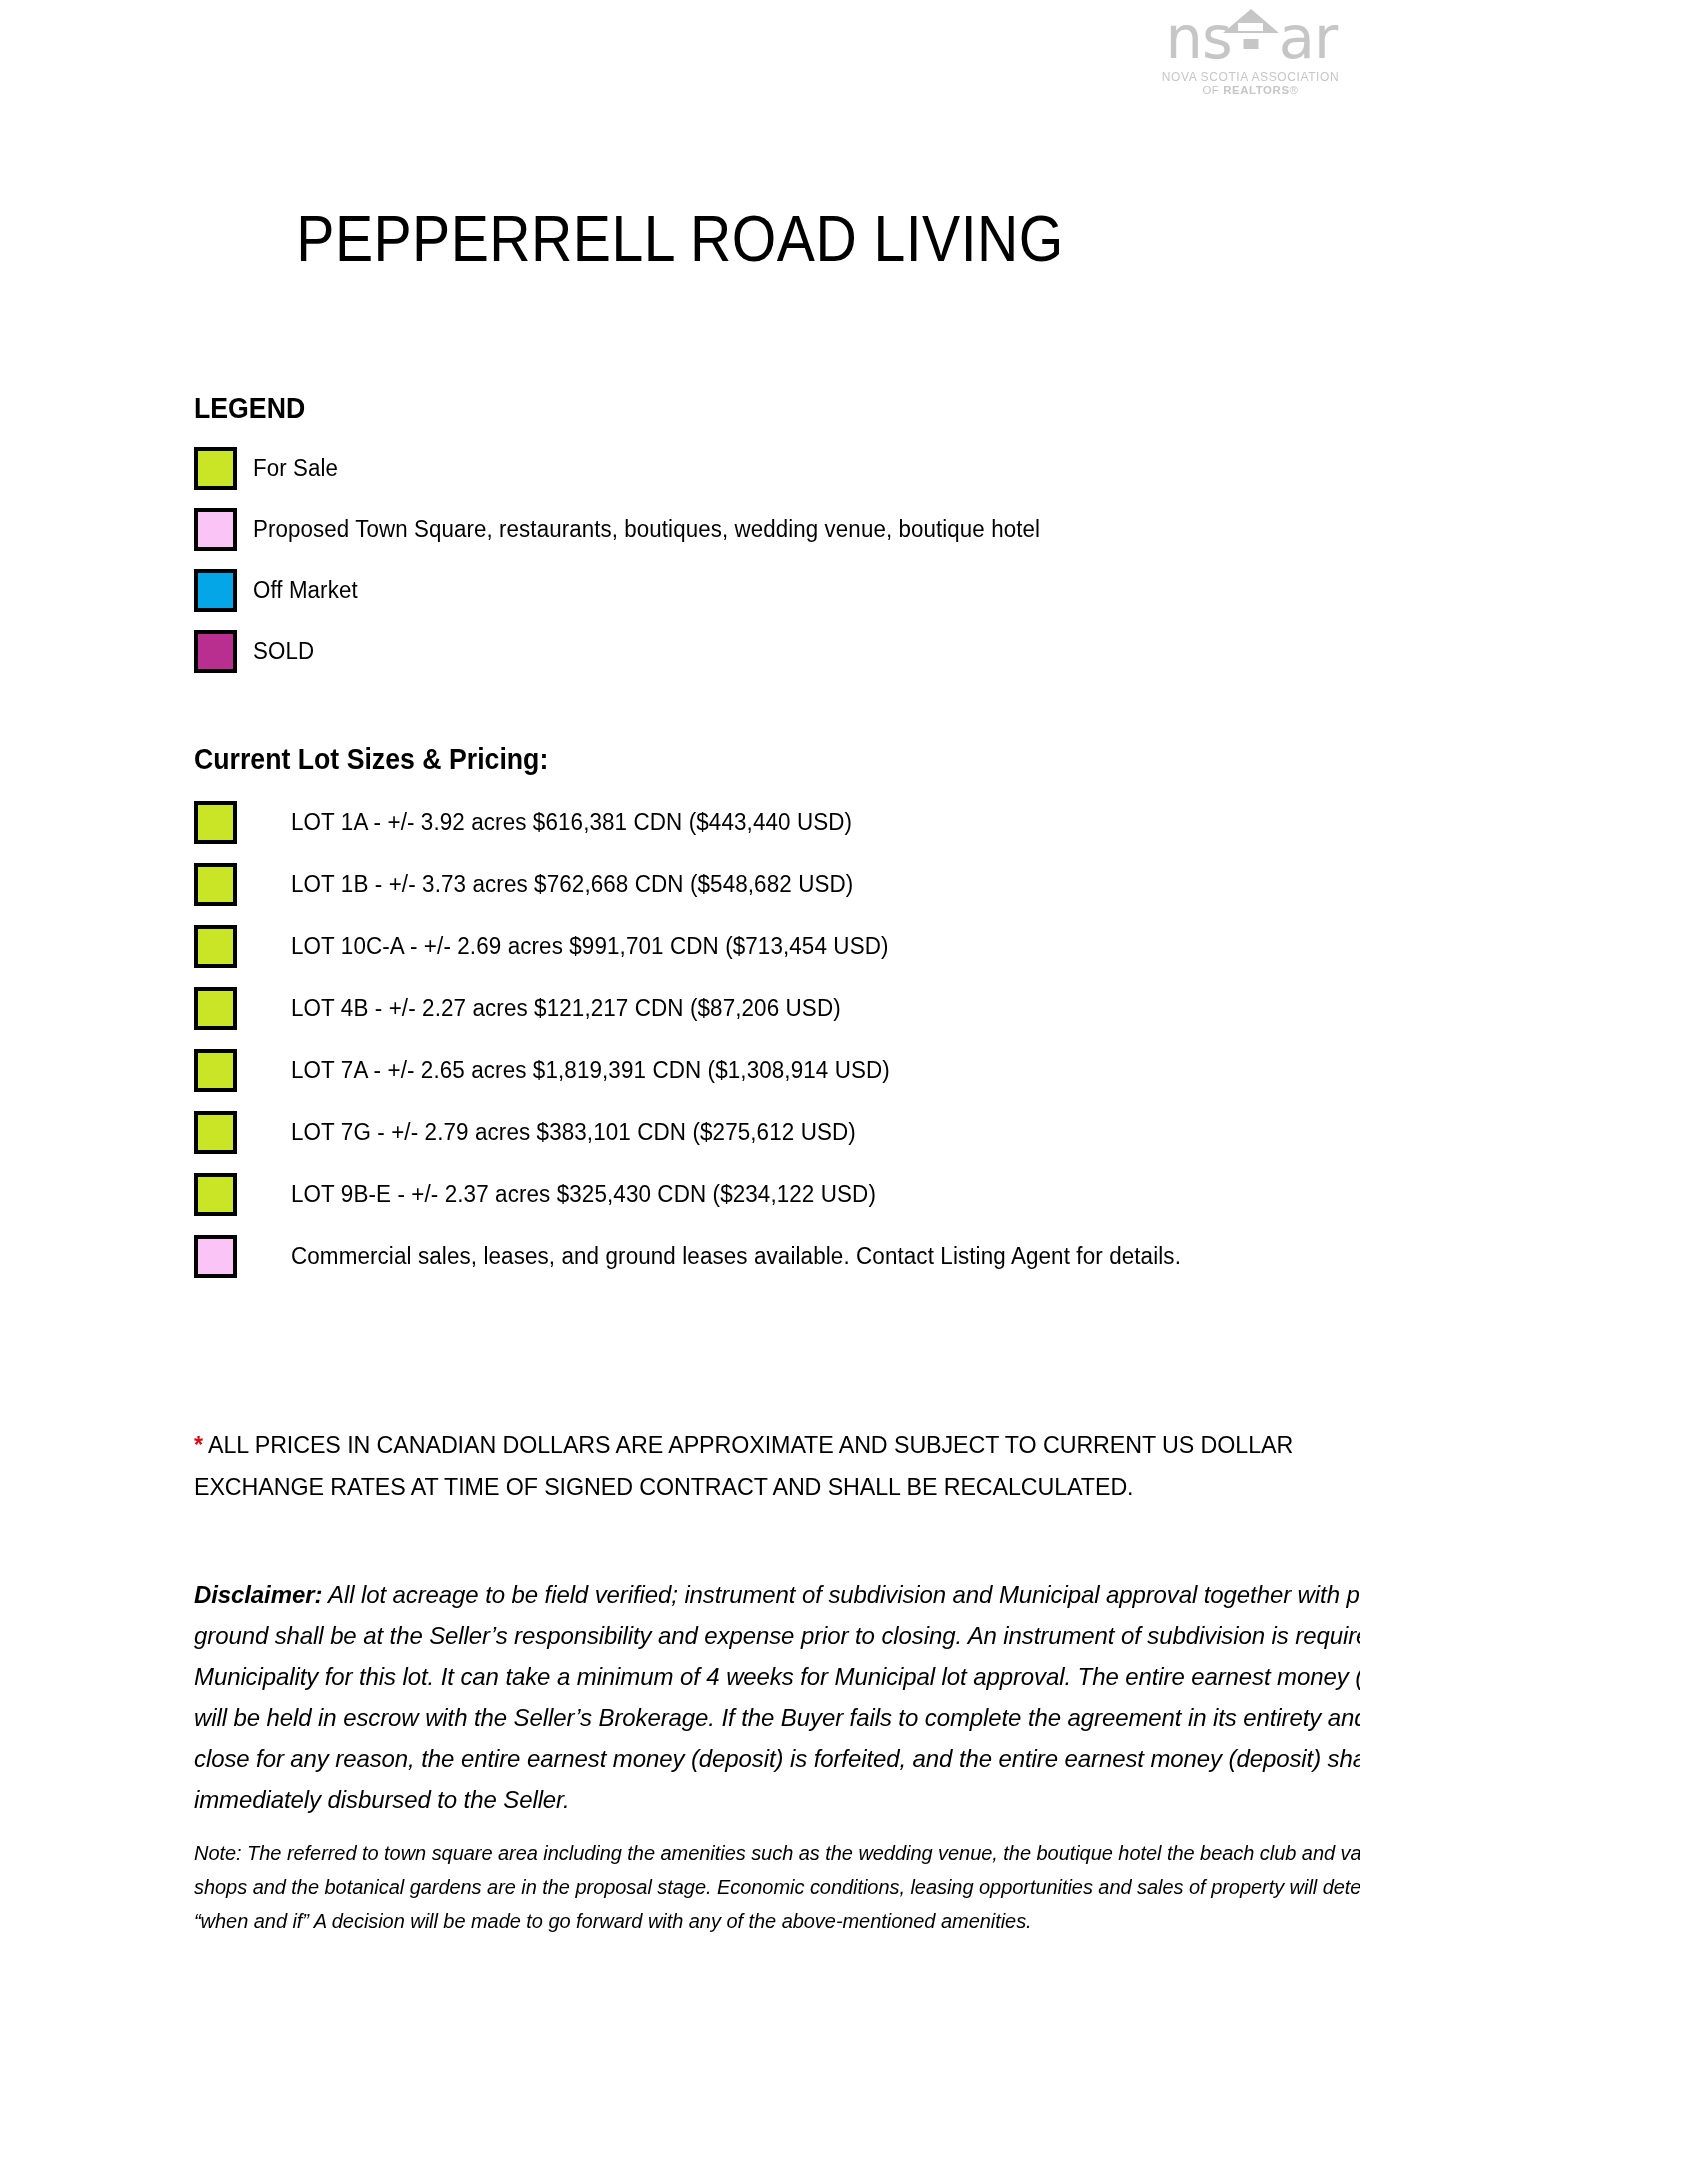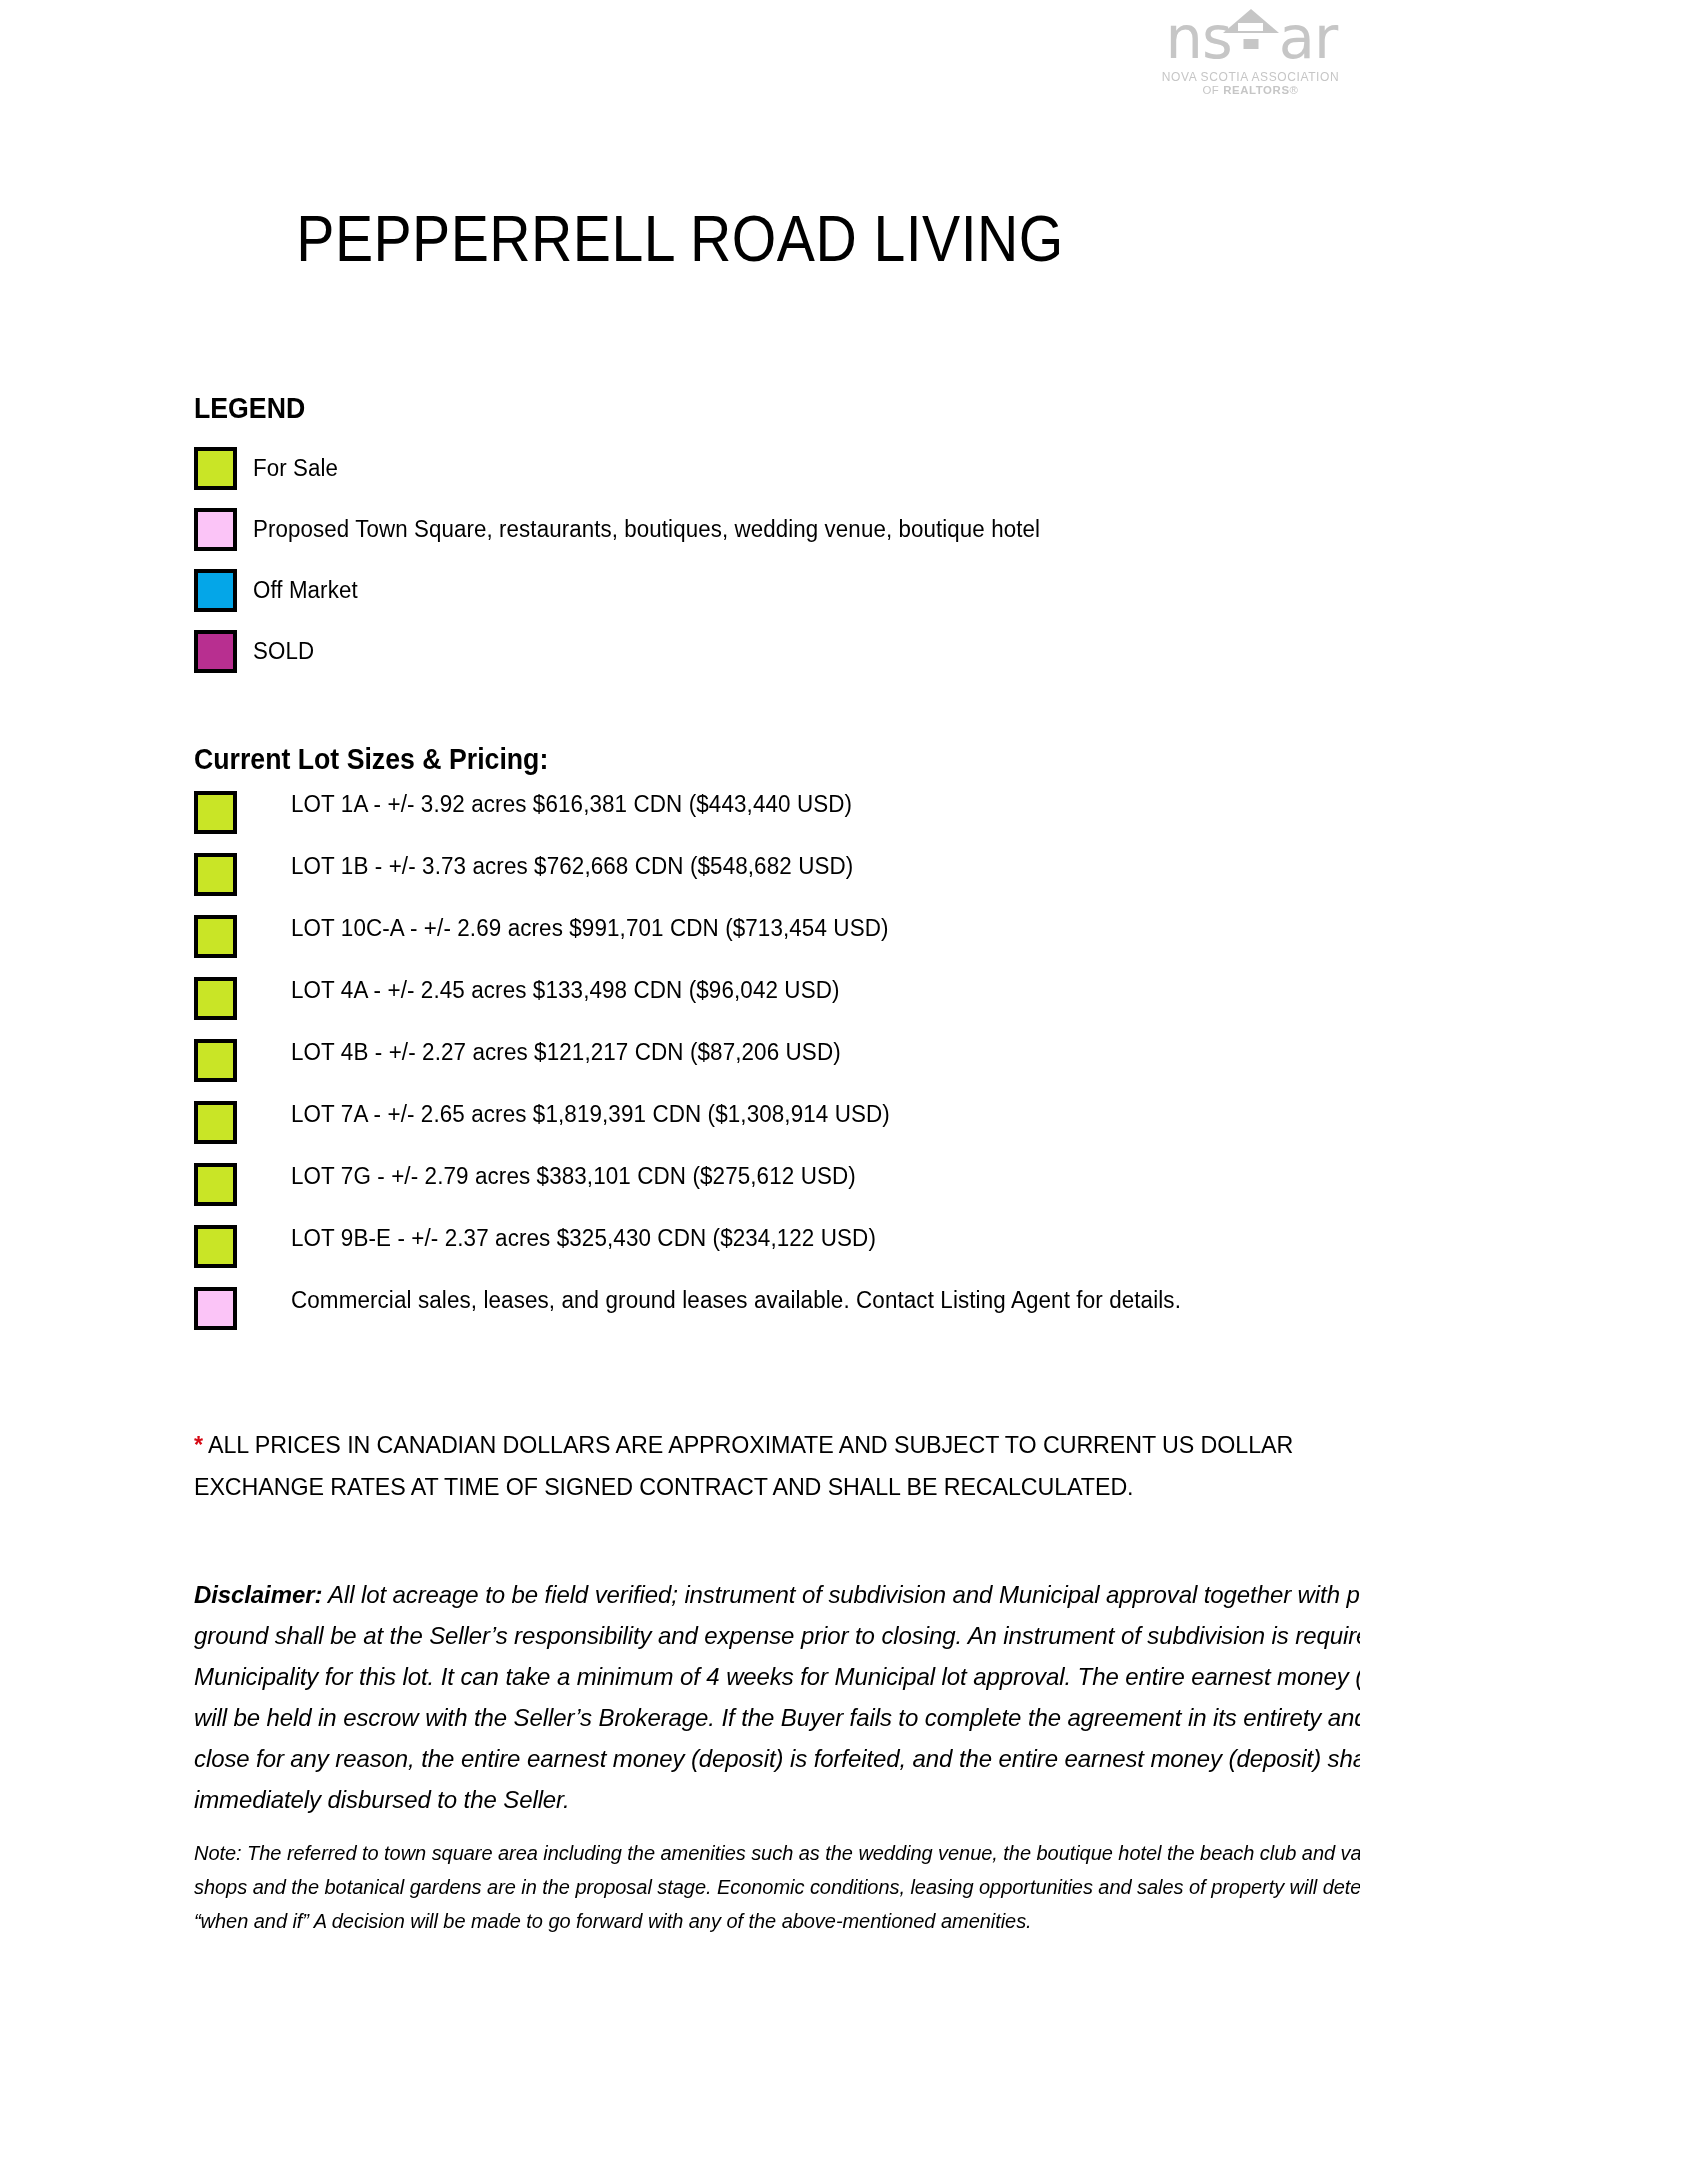--- a/index.html
+++ b/index.html
@@ -157,20 +157,21 @@
 
   
   .pricing-block {
     position: absolute;
     top: 743px;
     left: 0;
   }
   .pricing-rows { margin-top: 15px; }
   .price-row {
     display: flex;
+    align-items: center;
     height: 62px;
   }
   .price-label {
     margin-left: 54px;
     font-size: 23px;
     font-family: "Liberation Sans", sans-serif;
     letter-spacing: 0.1px;
     white-space: nowrap;
     transform: scaleX(0.975);
     transform-origin: left center;
@@ -269,24 +270,20 @@
         <div class="price-row">
           <span class="swatch" style="background:#c9e526"></span>
           <span class="price-label">LOT 1B - +/- 3.73 acres $762,668 CDN ($548,682 USD)</span>
         </div>
         <div class="price-row">
           <span class="swatch" style="background:#c9e526"></span>
           <span class="price-label">LOT 10C-A - +/- 2.69 acres $991,701 CDN ($713,454 USD)</span>
         </div>
         <div class="price-row">
           <span class="swatch" style="background:#c9e526"></span>
-          <span class="price-label">LOT 4A - +/- 2.45 acres $133,498 CDN ($96,042 USD)</span>
-        </div>
-        <div class="price-row">
-          <span class="swatch" style="background:#c9e526"></span>
           <span class="price-label">LOT 4B - +/- 2.27 acres $121,217 CDN ($87,206 USD)</span>
         </div>
         <div class="price-row">
           <span class="swatch" style="background:#c9e526"></span>
           <span class="price-label">LOT 7A - +/- 2.65 acres $1,819,391 CDN ($1,308,914 USD)</span>
         </div>
         <div class="price-row">
           <span class="swatch" style="background:#c9e526"></span>
           <span class="price-label">LOT 7G - +/- 2.79 acres $383,101 CDN ($275,612 USD)</span>
         </div>

